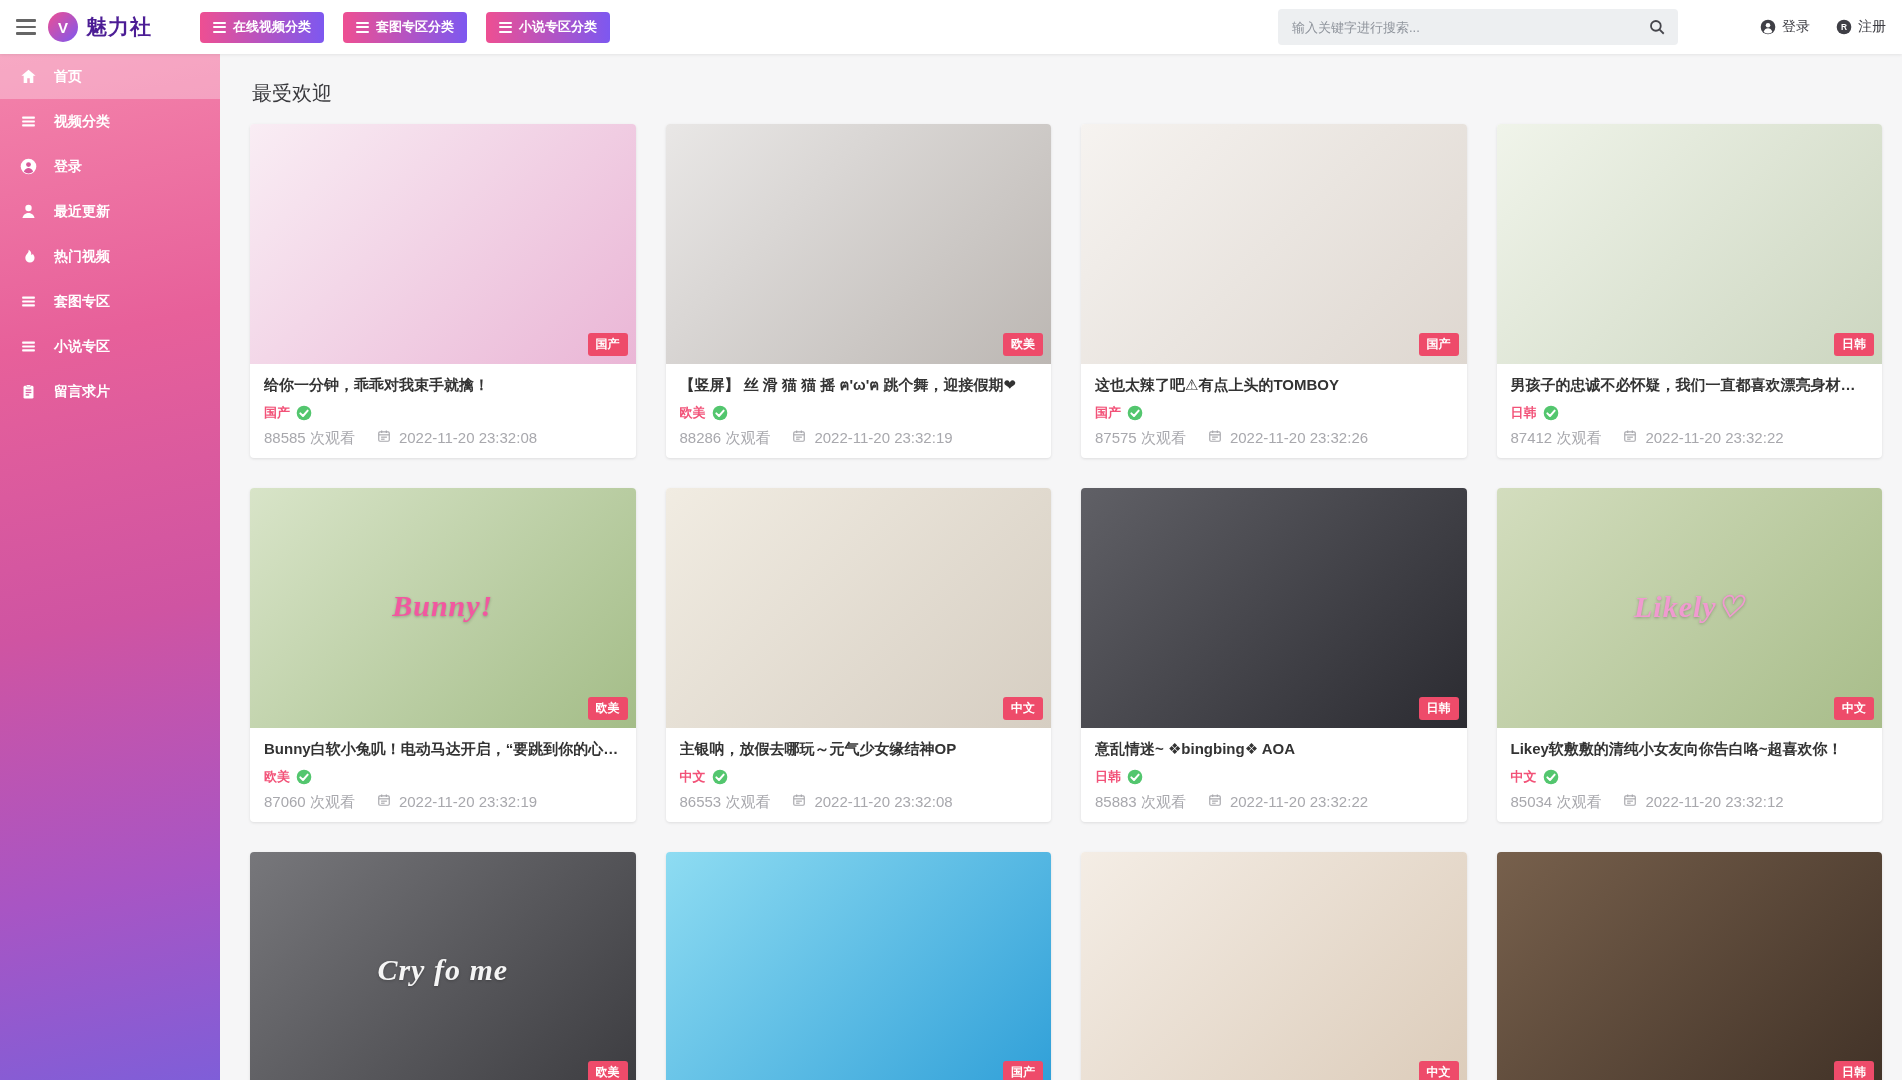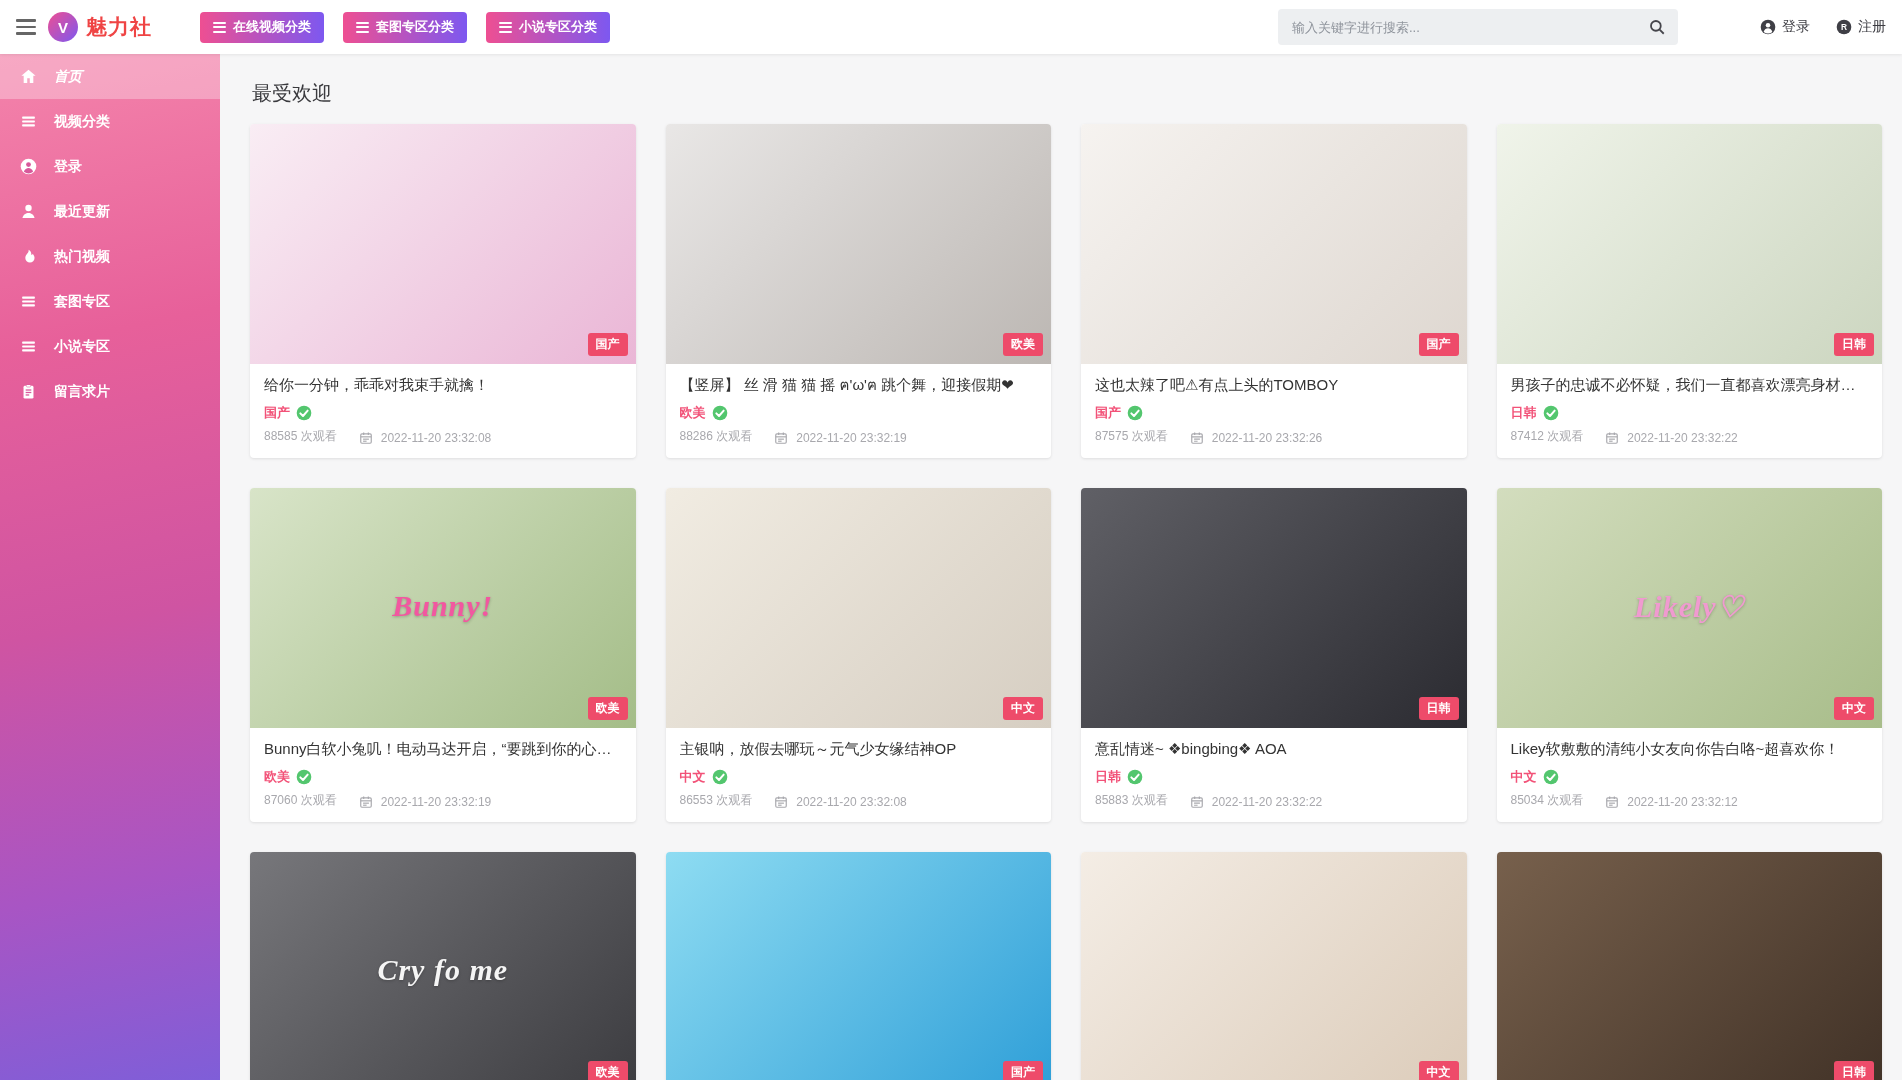--- a/index.html
+++ b/index.html
@@ -19,21 +19,21 @@
   .h-left { display: flex; align-items: center; gap: 12px; width: 184px; flex: 0 0 auto; }
   .burger { width: 20px; display: flex; flex-direction: column; gap: 4px; cursor: pointer; }
   .burger i { display: block; height: 2.5px; background: #666; border-radius: 1px; }
   .logo-link { display: flex; align-items: center; gap: 8px; cursor: pointer; text-decoration: none; }
   .logo-circle {
     width: 30px; height: 30px; border-radius: 50%;
     background: linear-gradient(135deg, var(--accent-from), var(--accent-to));
     color: #fff; font-weight: bold; font-size: 15px;
     display: flex; align-items: center; justify-content: center;
   }
-  .site-title { font-size: 21px; font-weight: 800; color: #ef4444; letter-spacing: 1px; }
+  .site-title { font-size: 21px; font-weight: 800; color: #4c1d95; letter-spacing: 1px; }
 
   .h-nav { display: flex; align-items: center; gap: 19px; }
   .nav-btn {
     display: inline-flex; align-items: center; gap: 7px; border: none; cursor: pointer;
     height: 31px; padding: 0 13px; border-radius: 4px;
     background: linear-gradient(90deg, var(--accent-from), var(--accent-to));
     color: #fff; font-size: 13px; font-weight: 600;
     font-family: "Liberation Sans", sans-serif;
   }
   .btn-bars { width: 13px; display: flex; flex-direction: column; gap: 2.5px; }
@@ -61,21 +61,21 @@
   
   aside {
     position: fixed; top: 54px; left: 0; bottom: 0; width: 220px; z-index: 10;
     background: linear-gradient(168deg, #f484ab 0%, #e7609a 28%, #cf54a2 55%, #a855c4 80%, #7f5ed8 100%);
   }
   .side-item {
     display: flex; align-items: center; gap: 16px;
     height: 45px; padding: 0 18px; cursor: pointer;
     color: #fff; font-size: 14px; font-weight: 600;
   }
-  .side-item.active { background: rgba(255,255,255,.30); font-style: italic; }
+  .side-item.active { background: rgba(255,255,255,.30); }
   .side-item .s-icon { width: 20px; display: flex; justify-content: center; flex: 0 0 auto; }
 
   
   main { margin-left: 220px; padding: 54px 20px 0 30px; }
   .section-title { font-size: 20px; font-weight: 500; color: #3a3a3e; margin: 26px 0 17px 2px; }
 
   .grid { display: grid; grid-template-columns: repeat(4, 1fr); gap: 30px; }
   .card {
     background: #fff; border-radius: 4px; overflow: hidden; cursor: pointer;
     box-shadow: 0 1px 3px rgba(0,0,0,.10);
@@ -87,26 +87,26 @@
     font-size: 30px; font-weight: bold; letter-spacing: 1px;
     text-shadow: 0 1px 3px rgba(0,0,0,.25); pointer-events: none;
   }
   .badge {
     position: absolute; right: 8px; bottom: 8px;
     background: var(--badge-color); color: #fff;
     font-size: 12px; font-weight: 600; padding: 3px 8px; border-radius: 3px;
   }
   .card-body { padding: 11px 14px 13px; }
   .v-title {
-    font-size: 15px; font-weight: normal; color: #333; line-height: 20px;
+    font-size: 15px; font-weight: bold; color: #333; line-height: 20px;
     white-space: nowrap; overflow: hidden; text-overflow: ellipsis; margin-bottom: 9px;
   }
   .tag-row { display: flex; align-items: center; gap: 6px; margin-bottom: 8px; height: 17px; }
   .tag { color: var(--tag-color); font-size: 13px; font-weight: bold; }
-  .meta { display: flex; align-items: flex-end; gap: 8px; color: #a8a8ad; font-size: 12px; height: 16px; }
+  .meta { display: flex; align-items: flex-start; gap: 8px; color: #a8a8ad; font-size: 15px; height: 16px; }
   .meta .m-gap { width: 6px; }
 </style>
 </head>
 <body>
 
 <header>
   <div class="h-left">
     <span class="burger">
         <i></i>
         <i></i>

